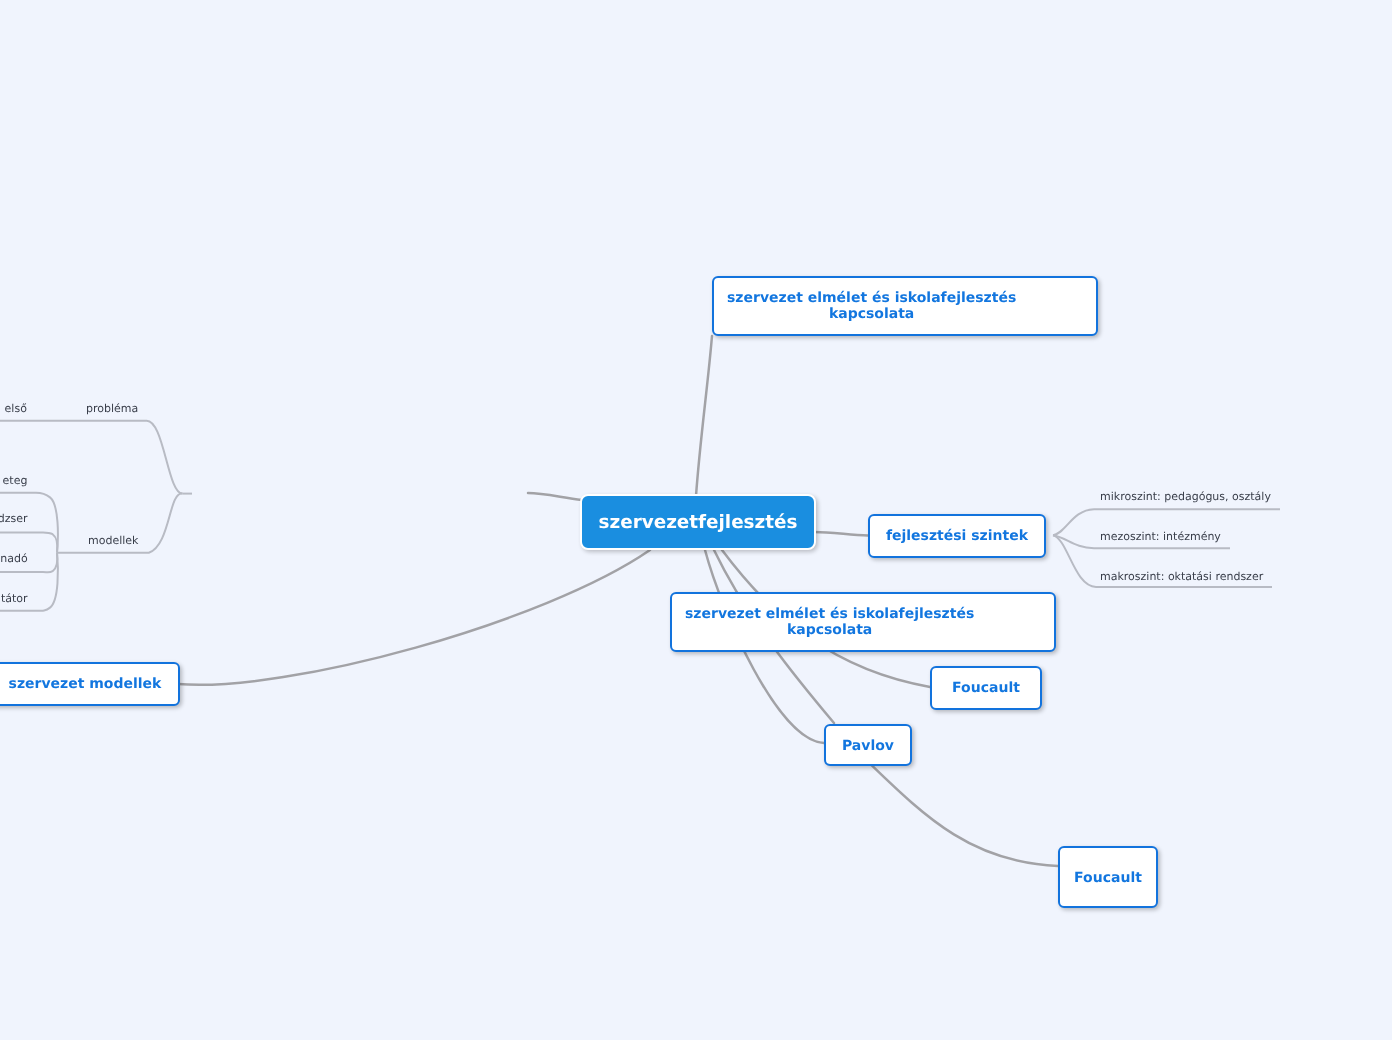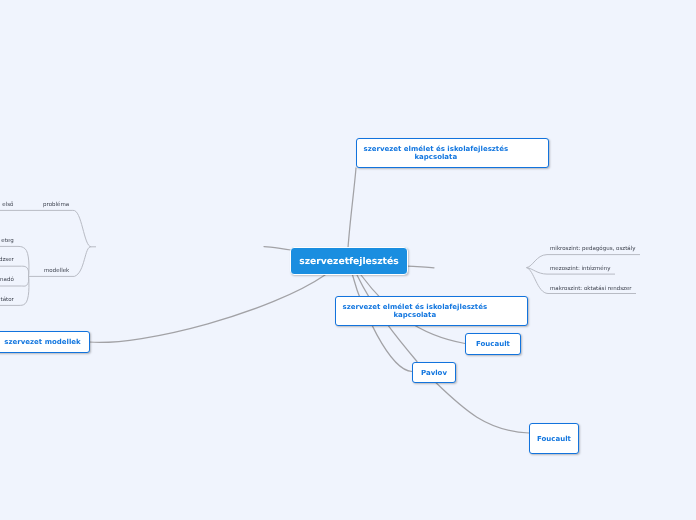--- a/index.html
+++ b/index.html
@@ -53,20 +53,23 @@
   <div class="root" style="left:290px;top:247px;width:118px;height:28px;">
     <span>szervezetfejlesztés</span>
   </div>
 
   <div class="node" style="left:356px;top:138px;width:193px;height:30px;">
     <span class="lbl">szervezet elmélet és iskolafejlesztés
 kapcsolata</span>
   </div>
 
 
+  <div class="node centered" style="left:434px;top:257px;width:89px;height:22px;">
+    <span class="lbl">fejlesztési szintek</span>
+  </div>
 
   <div class="node" style="left:335px;top:296px;width:193px;height:30px;">
     <span class="lbl">szervezet elmélet és iskolafejlesztés
 kapcsolata</span>
   </div>
 
   <div class="node centered" style="left:-5px;top:331px;width:95px;height:22px;">
     <span class="lbl">szervezet modellek</span>
   </div>
 

